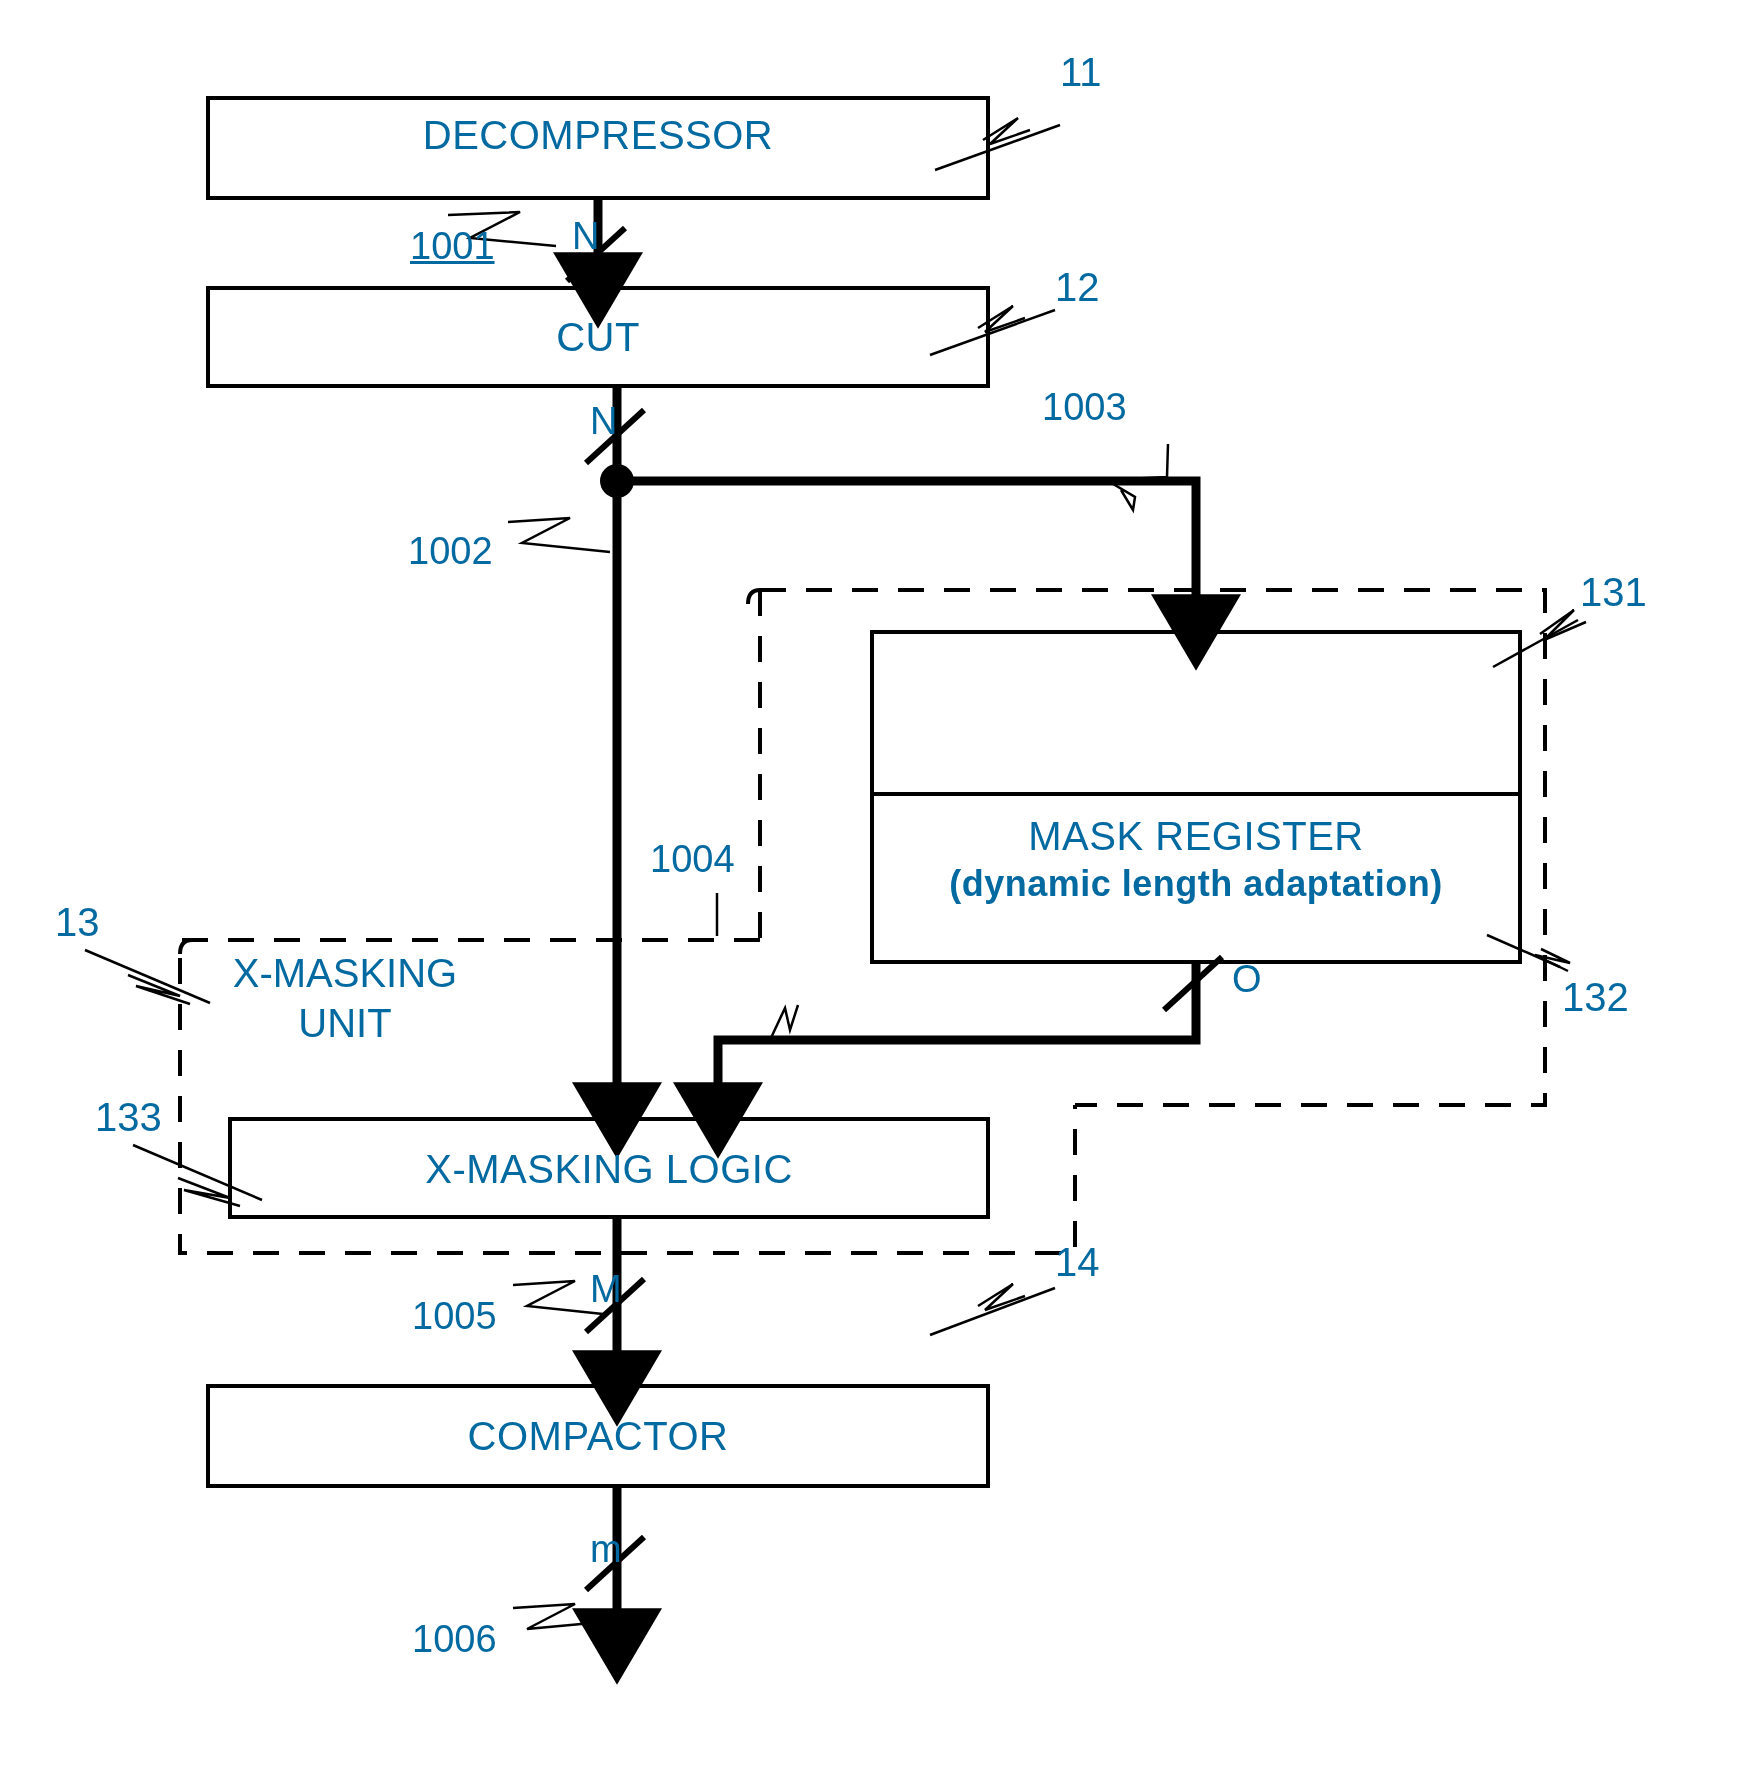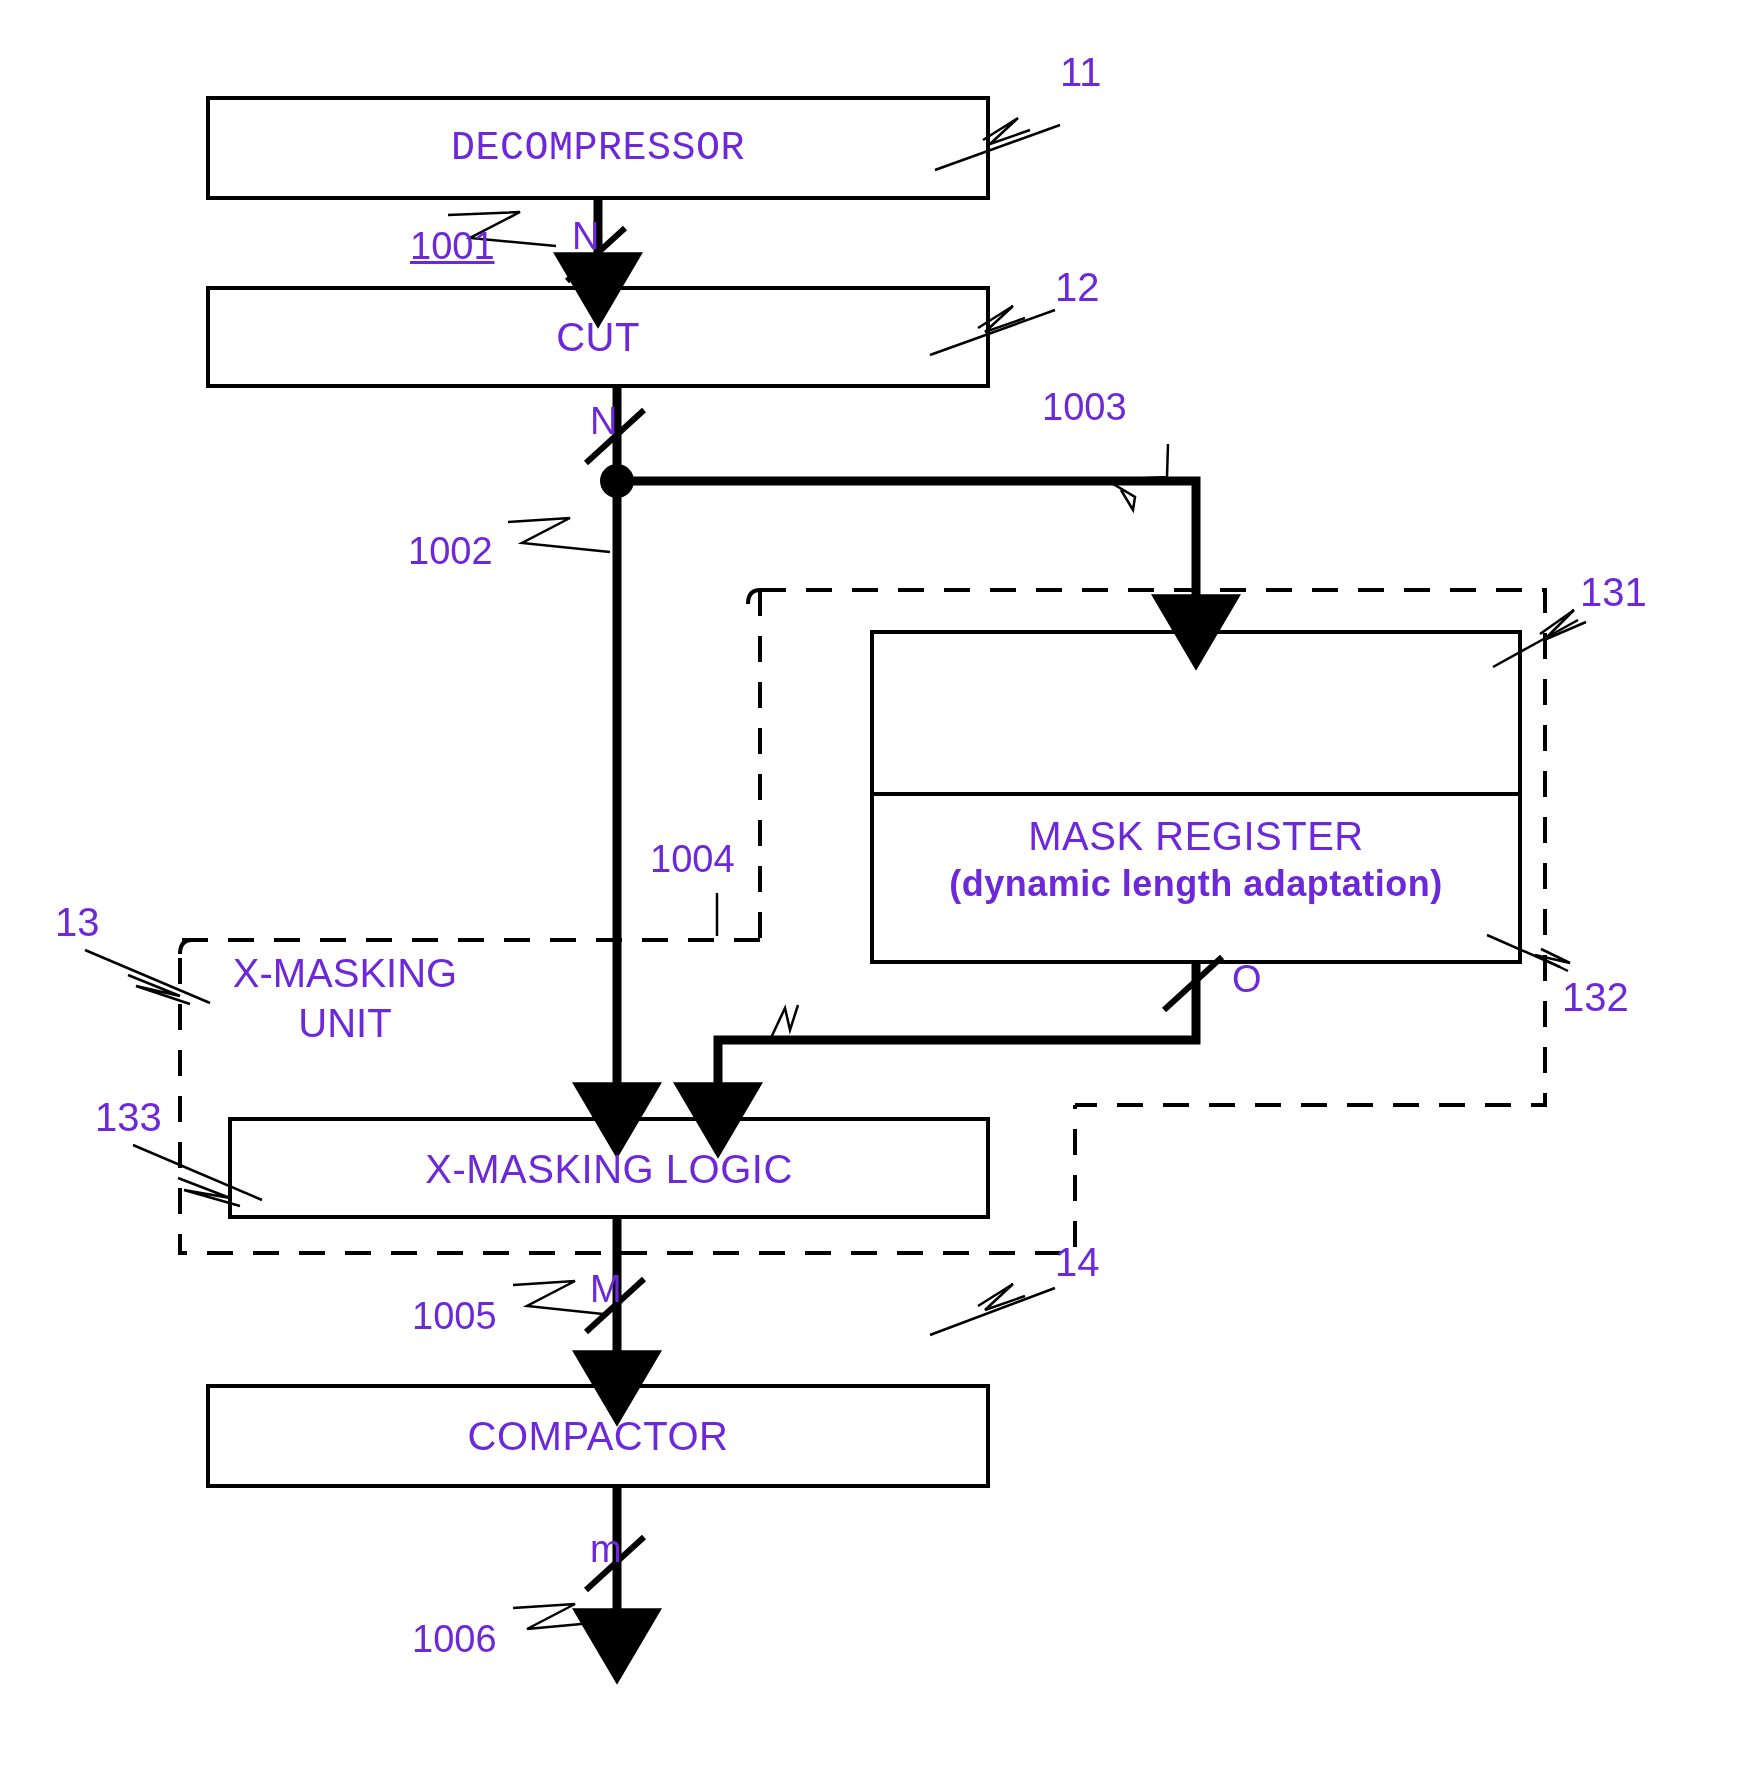--- a/index.html
+++ b/index.html
@@ -1,19 +1,19 @@
 <!DOCTYPE html>
 <html><head>
 <meta charset="utf-8">
 <style>
   html,body{margin:0;padding:0;background:#ffffff;}
   body{width:1750px;height:1772px;font-family:"Liberation Sans",sans-serif;color:#000;}
   #stage{position:relative;width:1750px;height:1772px;overflow:hidden;background:#fff;}
   svg#canvas{position:absolute;left:0;top:0;width:1750px;height:1772px;}
-  .lbl{position:absolute;white-space:nowrap;color:#6d28d9;font-family:"Liberation Sans",sans-serif;}
+  .lbl{position:absolute;white-space:nowrap;color:#0369a1;font-family:"Liberation Sans",sans-serif;}
   .blocktext{font-size:40px;letter-spacing:.5px;text-align:center;line-height:1.24;}
   .blocktext.sm{font-size:36px;font-weight:bold;}
   .refnum{font-size:40px;}
   .signum{font-size:38px;}
   .buswidth{font-size:38px;}
   .unitlabel{font-size:40px;text-align:center;line-height:1.25;}
   .ctr{transform:translateX(-50%);}
 </style>
 </head>
 <body>
@@ -119,21 +119,21 @@
 
     <g fill="none" stroke="#000" stroke-width="2.5">
       <path d="M 133 1145 L 262 1200"></path>
       <path d="M 178 1178 L 230 1198 L 184 1190 L 240 1206"></path>
     </g>
 
     <path d="M 760 590 q -12 0 -12 14" fill="none" stroke="#000" stroke-width="4"></path>
     <path d="M 192 940 q -12 0 -12 14" fill="none" stroke="#000" stroke-width="4"></path>
   </svg>
 
-  <div class="lbl blocktext ctr" style="left:598px; top:124px; width:760px;font-family:Liberation Mono, monospace;">DECOMPRESSOR</div>
+  <div class="lbl blocktext ctr" style="left:598px; top:111px; width:760px;">DECOMPRESSOR</div>
 
   <div class="lbl blocktext ctr" style="left:598px; top:313px; width:760px;">CUT</div>
 
 
   <div class="lbl blocktext ctr" style="left:1196px; top:812px; width:630px;">MASK REGISTER</div>
   <div class="lbl blocktext sm ctr" style="left:1196px; top:862px; width:640px;">(dynamic length adaptation)</div>
 
   <div class="lbl blocktext ctr" style="left:609px; top:1145px; width:740px;">X-MASKING LOGIC</div>
 
   <div class="lbl blocktext ctr" style="left:598px; top:1412px; width:760px;">COMPACTOR</div>

